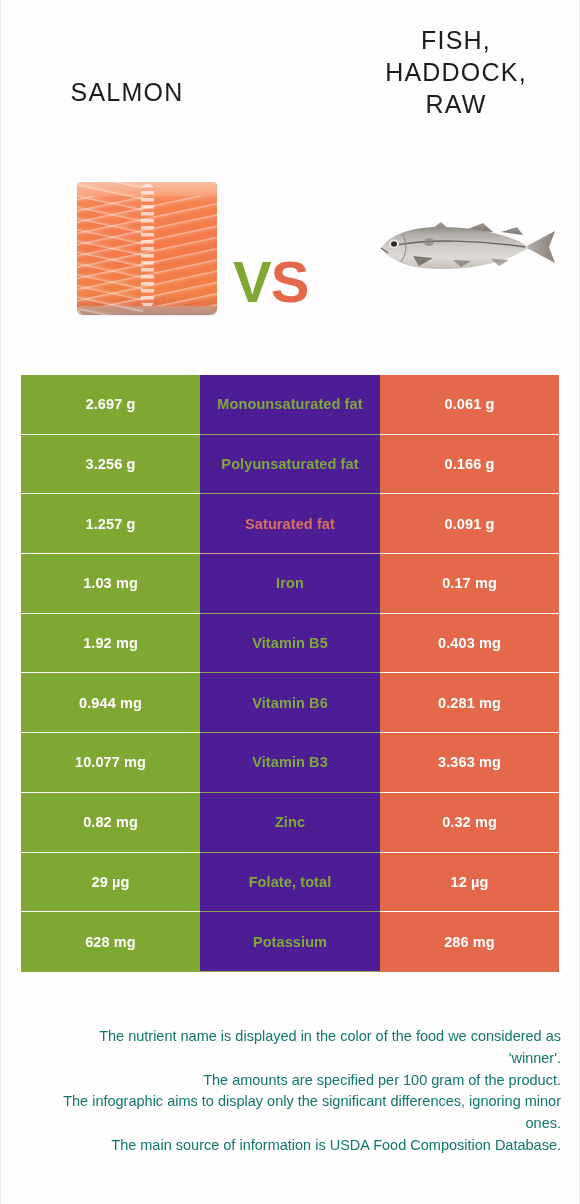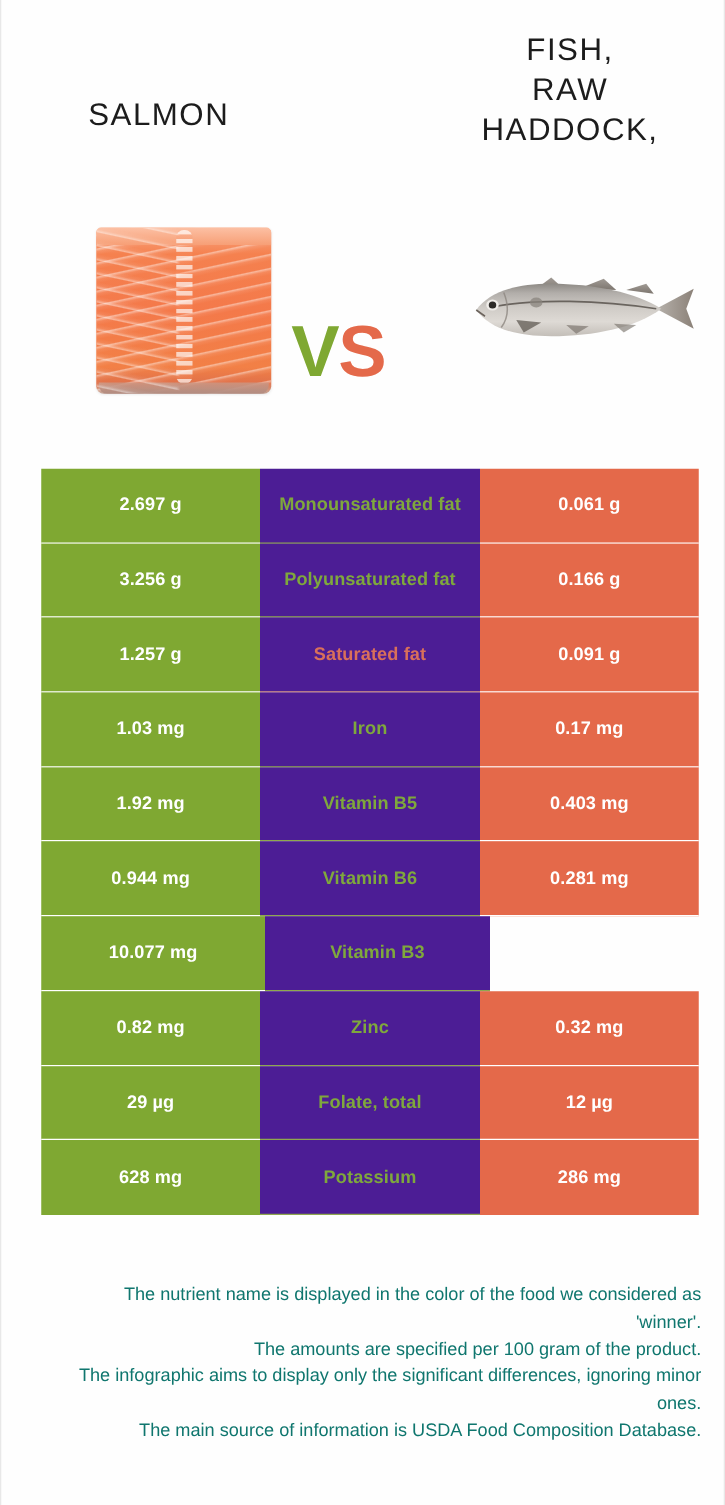--- a/index.html
+++ b/index.html
@@ -173,21 +173,20 @@
   .table {
     position: absolute;
     left: 20px;
     top: 375px;
     width: 538px;
   }
   .row {
     display: flex;
     height: 59.7px;
     align-items: stretch;
-    margin-left: 12px;
   }
   .cell {
     display: flex;
     align-items: center;
     justify-content: center;
     font-size: 14.5px;
     box-sizing: border-box;
   }
   .cell-left {
     width: 179px;
@@ -235,22 +234,22 @@
 <body>
 
 <div class="page">
 
   <div class="header">
 
     <div class="title-left">Salmon</div>
 
     <div class="title-right">
       <span class="tline">Fish,</span>
+      <span class="tline">Haddock,</span>
       <span class="tline">raw</span>
-      <span class="tline">Haddock,</span>
     </div>
 
     <div class="salmon-wrap">
       <div class="salmon-body">
         <div class="salmon-top"></div>
         <div class="salmon-seam"></div>
         <div class="salmon-bottom"></div>
       </div>
     </div>
 
@@ -333,20 +332,21 @@
         <div class="cell cell-right">0.403 mg</div>
       </div>
       <div class="row win-green">
         <div class="cell cell-left">0.944 mg</div>
         <div class="cell cell-mid">Vitamin B6</div>
         <div class="cell cell-right">0.281 mg</div>
       </div>
       <div class="row win-green">
         <div class="cell cell-left">10.077 mg</div>
         <div class="cell cell-mid">Vitamin B3</div>
+        <div class="cell cell-right">3.363 mg</div>
       </div>
       <div class="row win-green">
         <div class="cell cell-left">0.82 mg</div>
         <div class="cell cell-mid">Zinc</div>
         <div class="cell cell-right">0.32 mg</div>
       </div>
       <div class="row win-green">
         <div class="cell cell-left">29 µg</div>
         <div class="cell cell-mid">Folate, total</div>
         <div class="cell cell-right">12 µg</div>

